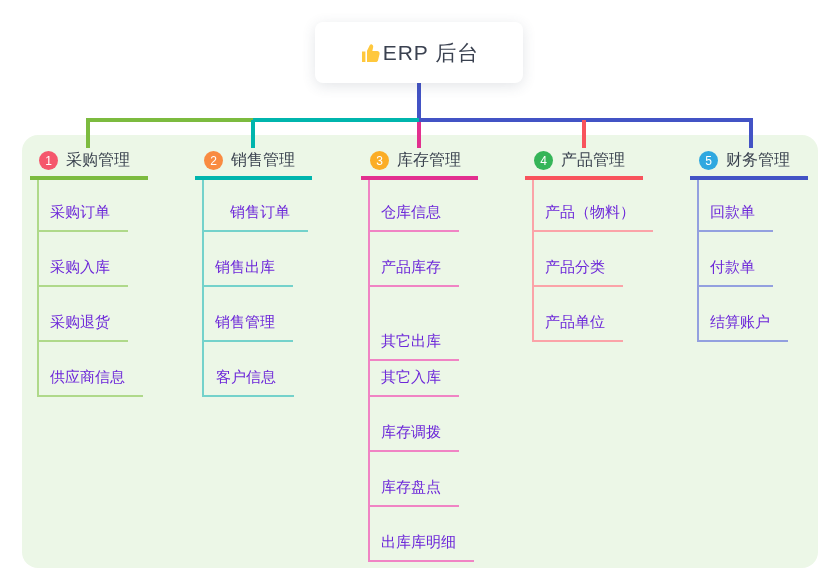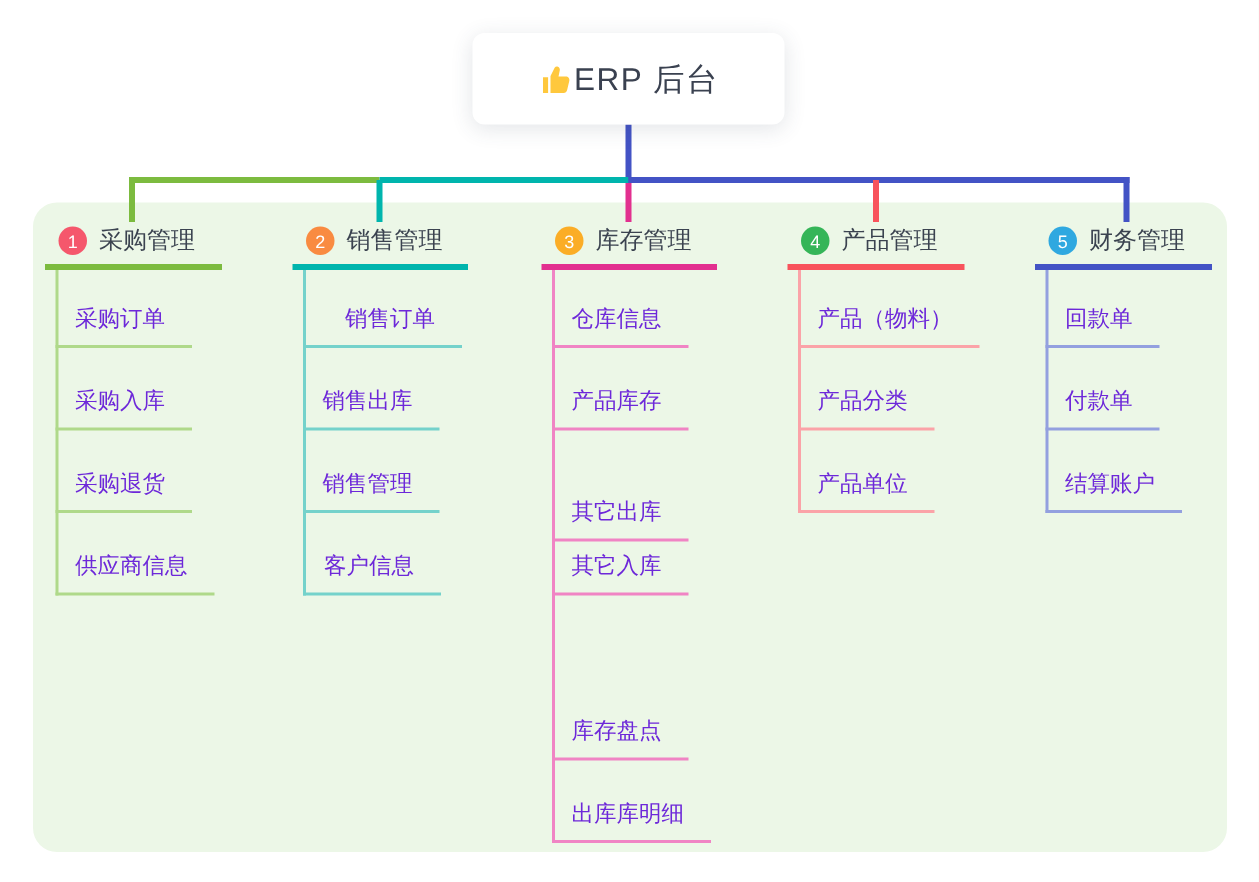--- a/index.html
+++ b/index.html
@@ -86,20 +86,21 @@
   <div class="branch" style="left: 361px; width: 117px; --c: #E2308F; --cl: #F084C4; --bg: #FBAD26;">
     <div class="b-head">
       <span class="badge">3</span>
       <span class="b-label">库存管理</span>
     </div>
     <div class="b-vline" style="height:382px;"></div>
     <div class="child" style="top:55px;">仓库信息</div>
     <div class="child" style="top:110px;">产品库存</div>
     <div class="child" style="top:154px;margin-top:30px;">其它出库</div>
     <div class="child" style="top:220px;">其它入库</div>
+    <div class="child" style="top:275px;">库存调拨</div>
     <div class="child" style="top:330px;">库存盘点</div>
     <div class="child" style="top:385px;">出库库明细</div>
   </div>
 
   <div class="branch" style="left: 525px; width: 118px; --c: #F8535C; --cl: #FBA3A8; --bg: #35B558;">
     <div class="b-head">
       <span class="badge">4</span>
       <span class="b-label">产品管理</span>
     </div>
     <div class="b-vline" style="height:162px;"></div>

